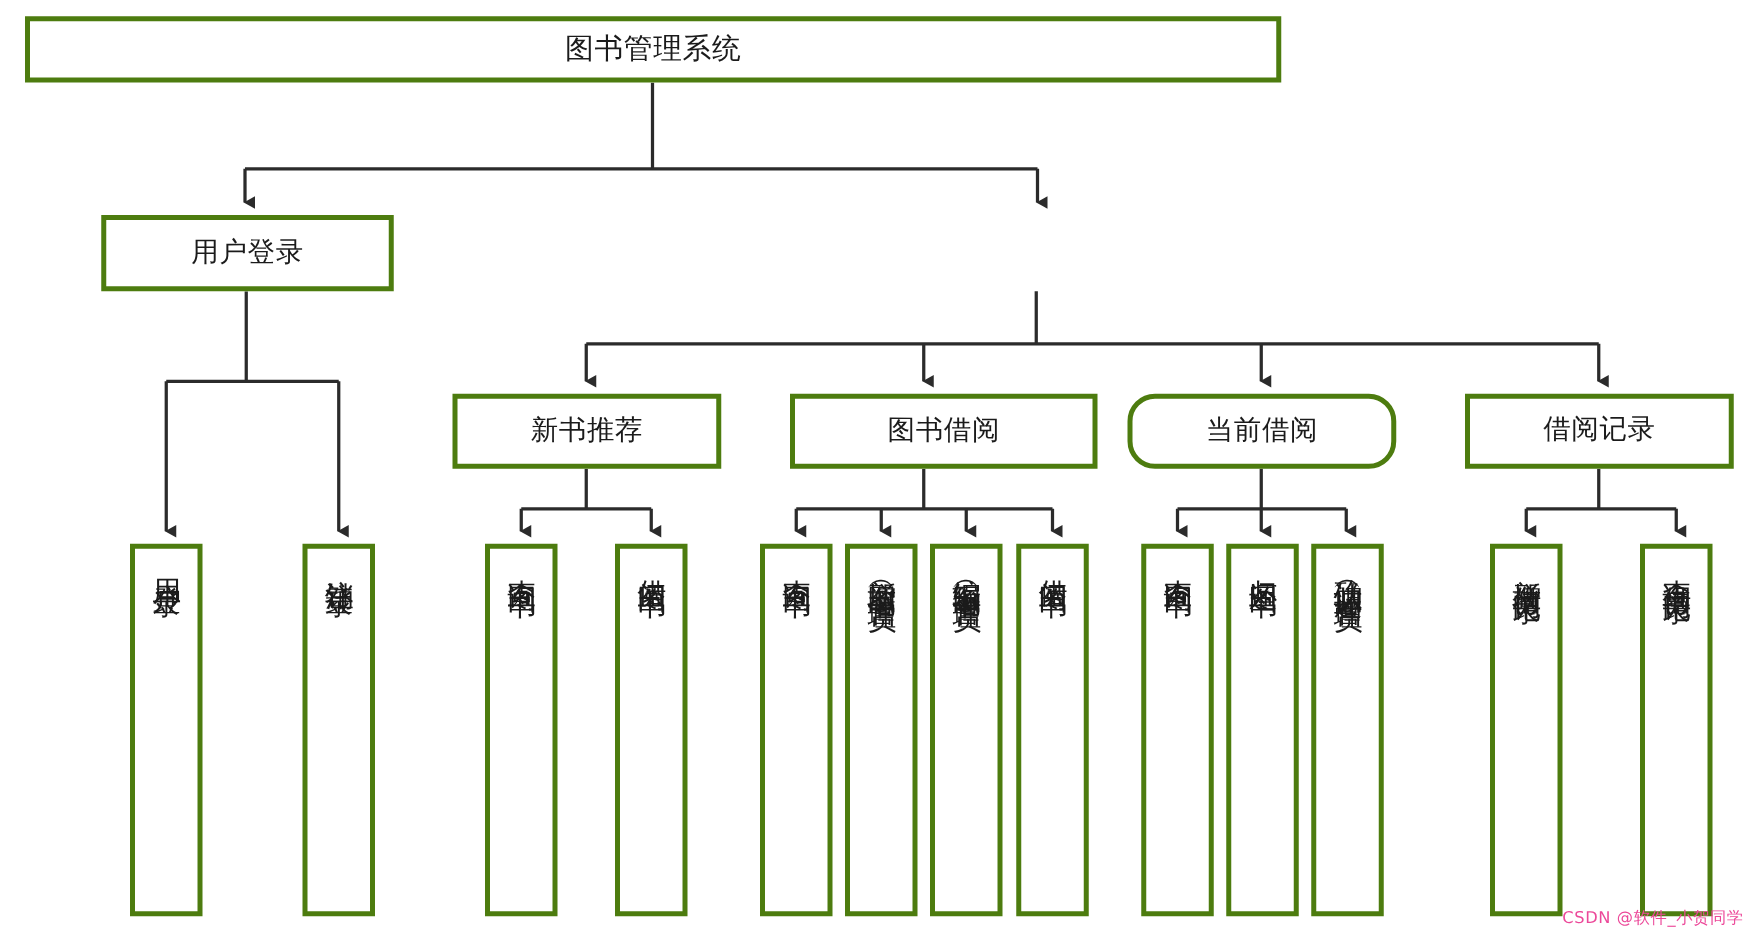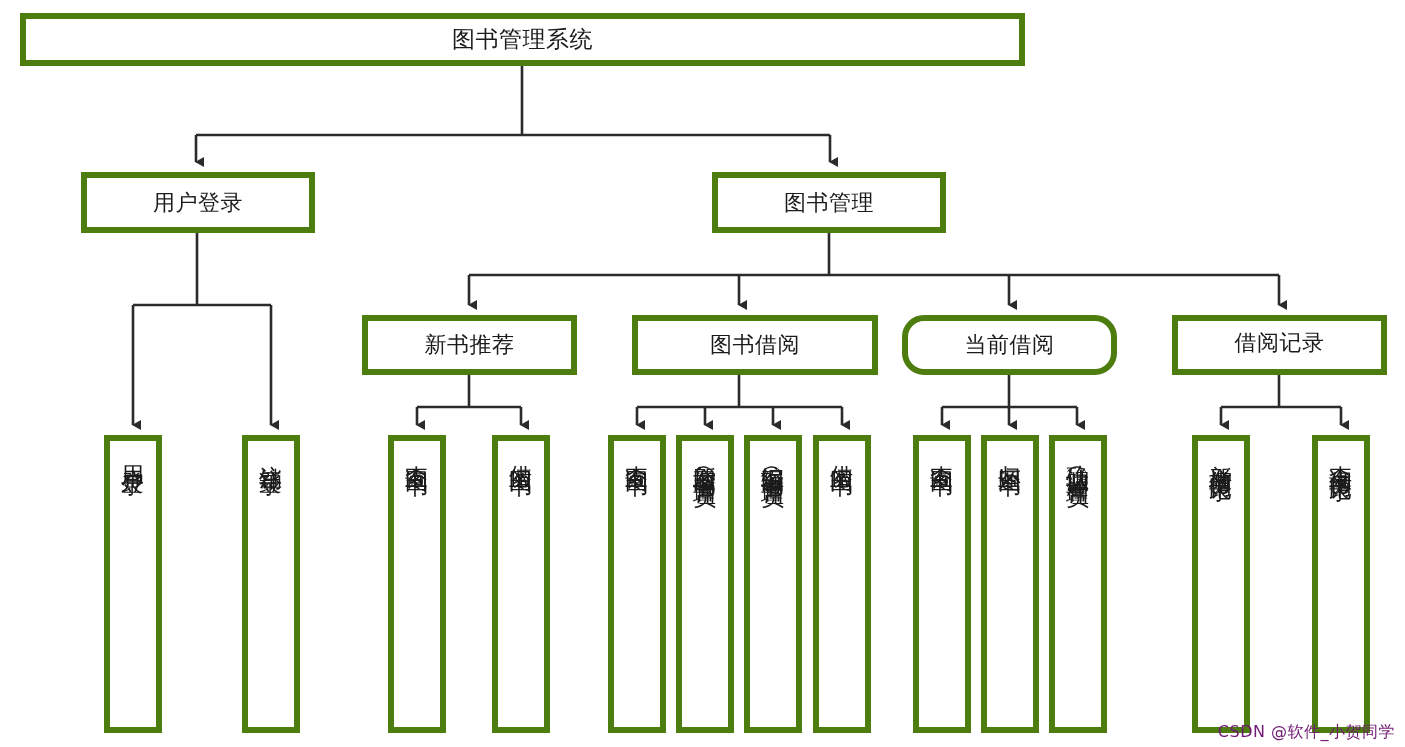--- a/index.html
+++ b/index.html
@@ -20,21 +20,21 @@
   svg.edges {
     position: absolute;
     left: 0;
     top: 0;
     width: 1405px;
     height: 747px;
   }
   .node {
     position: absolute;
     box-sizing: border-box;
-    border: 6px solid #4d7c0f;
+    border: 4px solid #4d7c0f;
     background: #ffffff;
     display: flex;
     align-items: center;
     justify-content: center;
     color: #1b1b1b;
   }
   .node-label {
     display: block;
     text-align: center;
     line-height: 1.18;
@@ -59,22 +59,22 @@
     line-height: 1.05;
     letter-spacing: 3px;
     white-space: normal;
     max-height: 284px;
     text-align: left;
   }
   .watermark {
     position: absolute;
     right: 10px;
     bottom: 4px;
-    font-size: 16px;
-    color: #701a75;
+    font-size: 13px;
+    color: #ec4899;
     letter-spacing: 0.5px;
     white-space: nowrap;
     pointer-events: none;
   }
 </style>
 </head>
 <body>
 
 <div id="canvas">
 
@@ -128,23 +128,20 @@
     </g>
   </svg>
 
   <div class="node root horiz" style="left:20px; top:13px; width:1005px; height:53px;">
     <span class="node-label">图书管理系统</span>
   </div>
 
   <div class="node horiz" style="left:81px; top:172px; width:234px; height:61px;">
     <span class="node-label">用户登录</span>
   </div>
-  <div class="node horiz" style="left:712px; top:172px; width:234px; height:61px;">
-    <span class="node-label">图书管理</span>
-  </div>
 
   <div class="node horiz" style="left:362px; top:315px; width:215px; height:60px;">
     <span class="node-label">新书推荐</span>
   </div>
   <div class="node horiz" style="left:632px; top:315px; width:246px; height:60px;">
     <span class="node-label">图书借阅</span>
   </div>
   <div class="node horiz" style="left:902px; top:315px; width:215px; height:60px;border-radius:22px;">
     <span class="node-label">当前借阅</span>
   </div>

